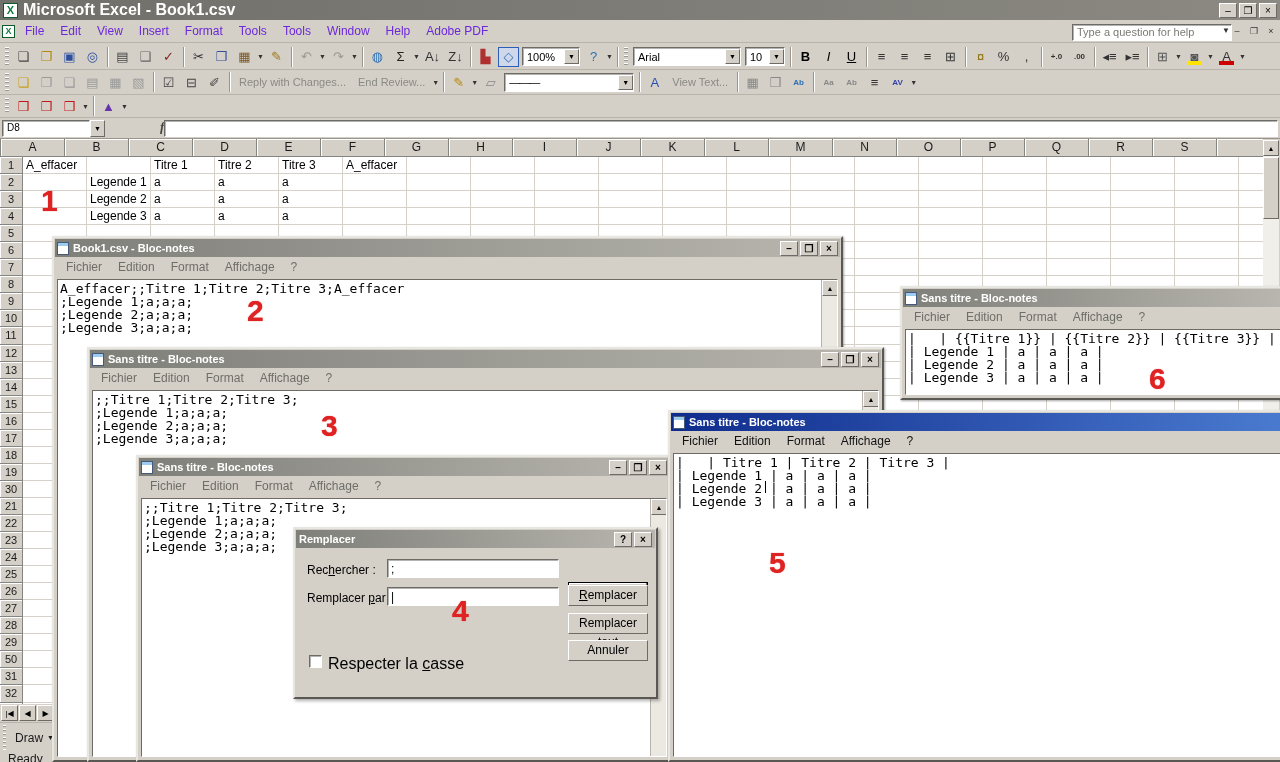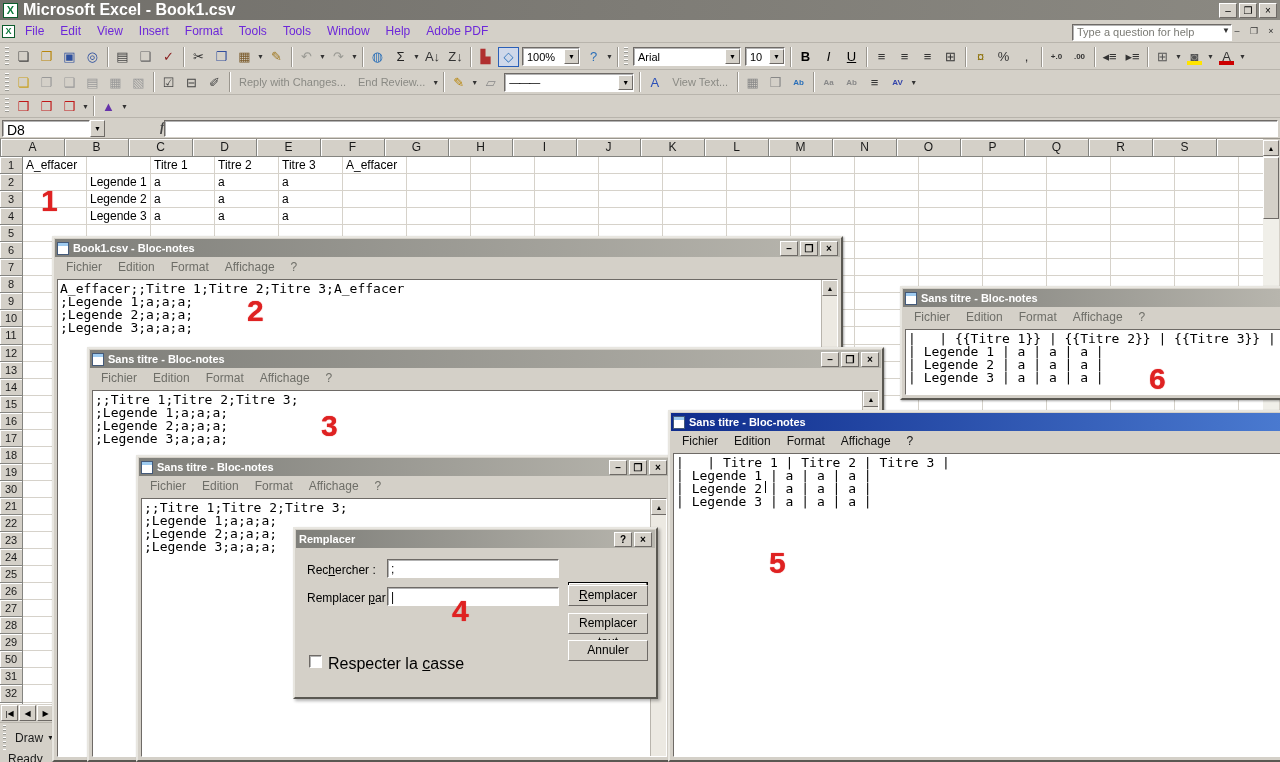--- a/index.html
+++ b/index.html
@@ -32,21 +32,21 @@
   .tbi.small-g { font-size:8px; font-weight:bold; }
   .tbi .bar { position:absolute; left:3px; right:3px; bottom:2px; height:4px; }
   .tbi.pressed { border:1px solid #2a5fb8; background:#cfd8ea; }
   .dd { width:9px; height:20px; font-size:7px; display:inline-flex; align-items:center; justify-content:center; color:#333; }
   .tbsep { width:1px; height:20px; background:#9a968e; margin:0 3px; box-shadow:1px 0 0 #fff; }
   .combo { height:19px; display:inline-flex; align-items:center; padding-left:4px; font-size:11px; position:relative; margin:0 2px; }
   .combo .cdd { margin-left:auto; width:15px; height:15px; font-size:7px; display:flex; align-items:center; justify-content:center; background:#d4d0c8; border:1px solid; border-color:#fff #6e6a66 #6e6a66 #fff; }
   .tb-label { color:#8a8a84; font-size:11px; padding:2px 6px; white-space:nowrap; }
 
   .fbar { position:absolute; left:0; top:118px; width:1280px; height:21px; background:#d4d0c8; z-index:2; border-bottom:1px solid #9a968e; }
-  .namebox { position:absolute; left:2px; top:2px; width:88px; height:17px; font-size:14px; padding:1px 4px; }
+  .namebox { position:absolute; left:2px; top:2px; width:88px; height:17px; font-size:10px; padding:1px 4px; }
   .namedd { position:absolute; left:90px; top:2px; width:15px; height:17px; text-align:center; font-size:7px; line-height:16px; }
   .fx { position:absolute; left:160px; top:1px; font-family:"Liberation Serif",serif; font-style:italic; font-weight:bold; font-size:13px; color:#444; }
   .fwhite { position:absolute; left:164px; top:2px; right:2px; height:17px; }
 
   
   #sheet { position:absolute; left:0; top:139px; width:1263px; height:567px; overflow:hidden; background:#fff; z-index:0; }
   .hrow { display:flex; height:18px; }
   .corner { width:23px; background:#d4d0c8; border-right:1px solid #848480; border-bottom:1px solid #848480; box-shadow:inset 1px 1px 0 #fff; }
   .chead { width:64px; flex:0 0 64px; background:#d4d0c8; border-right:1px solid #848480; border-bottom:1px solid #848480; box-shadow:inset 1px 1px 0 #fff; text-align:center; font-size:12px; color:#1a1a1a; line-height:17px; }
   .grow { display:flex; height:17.05px; }

